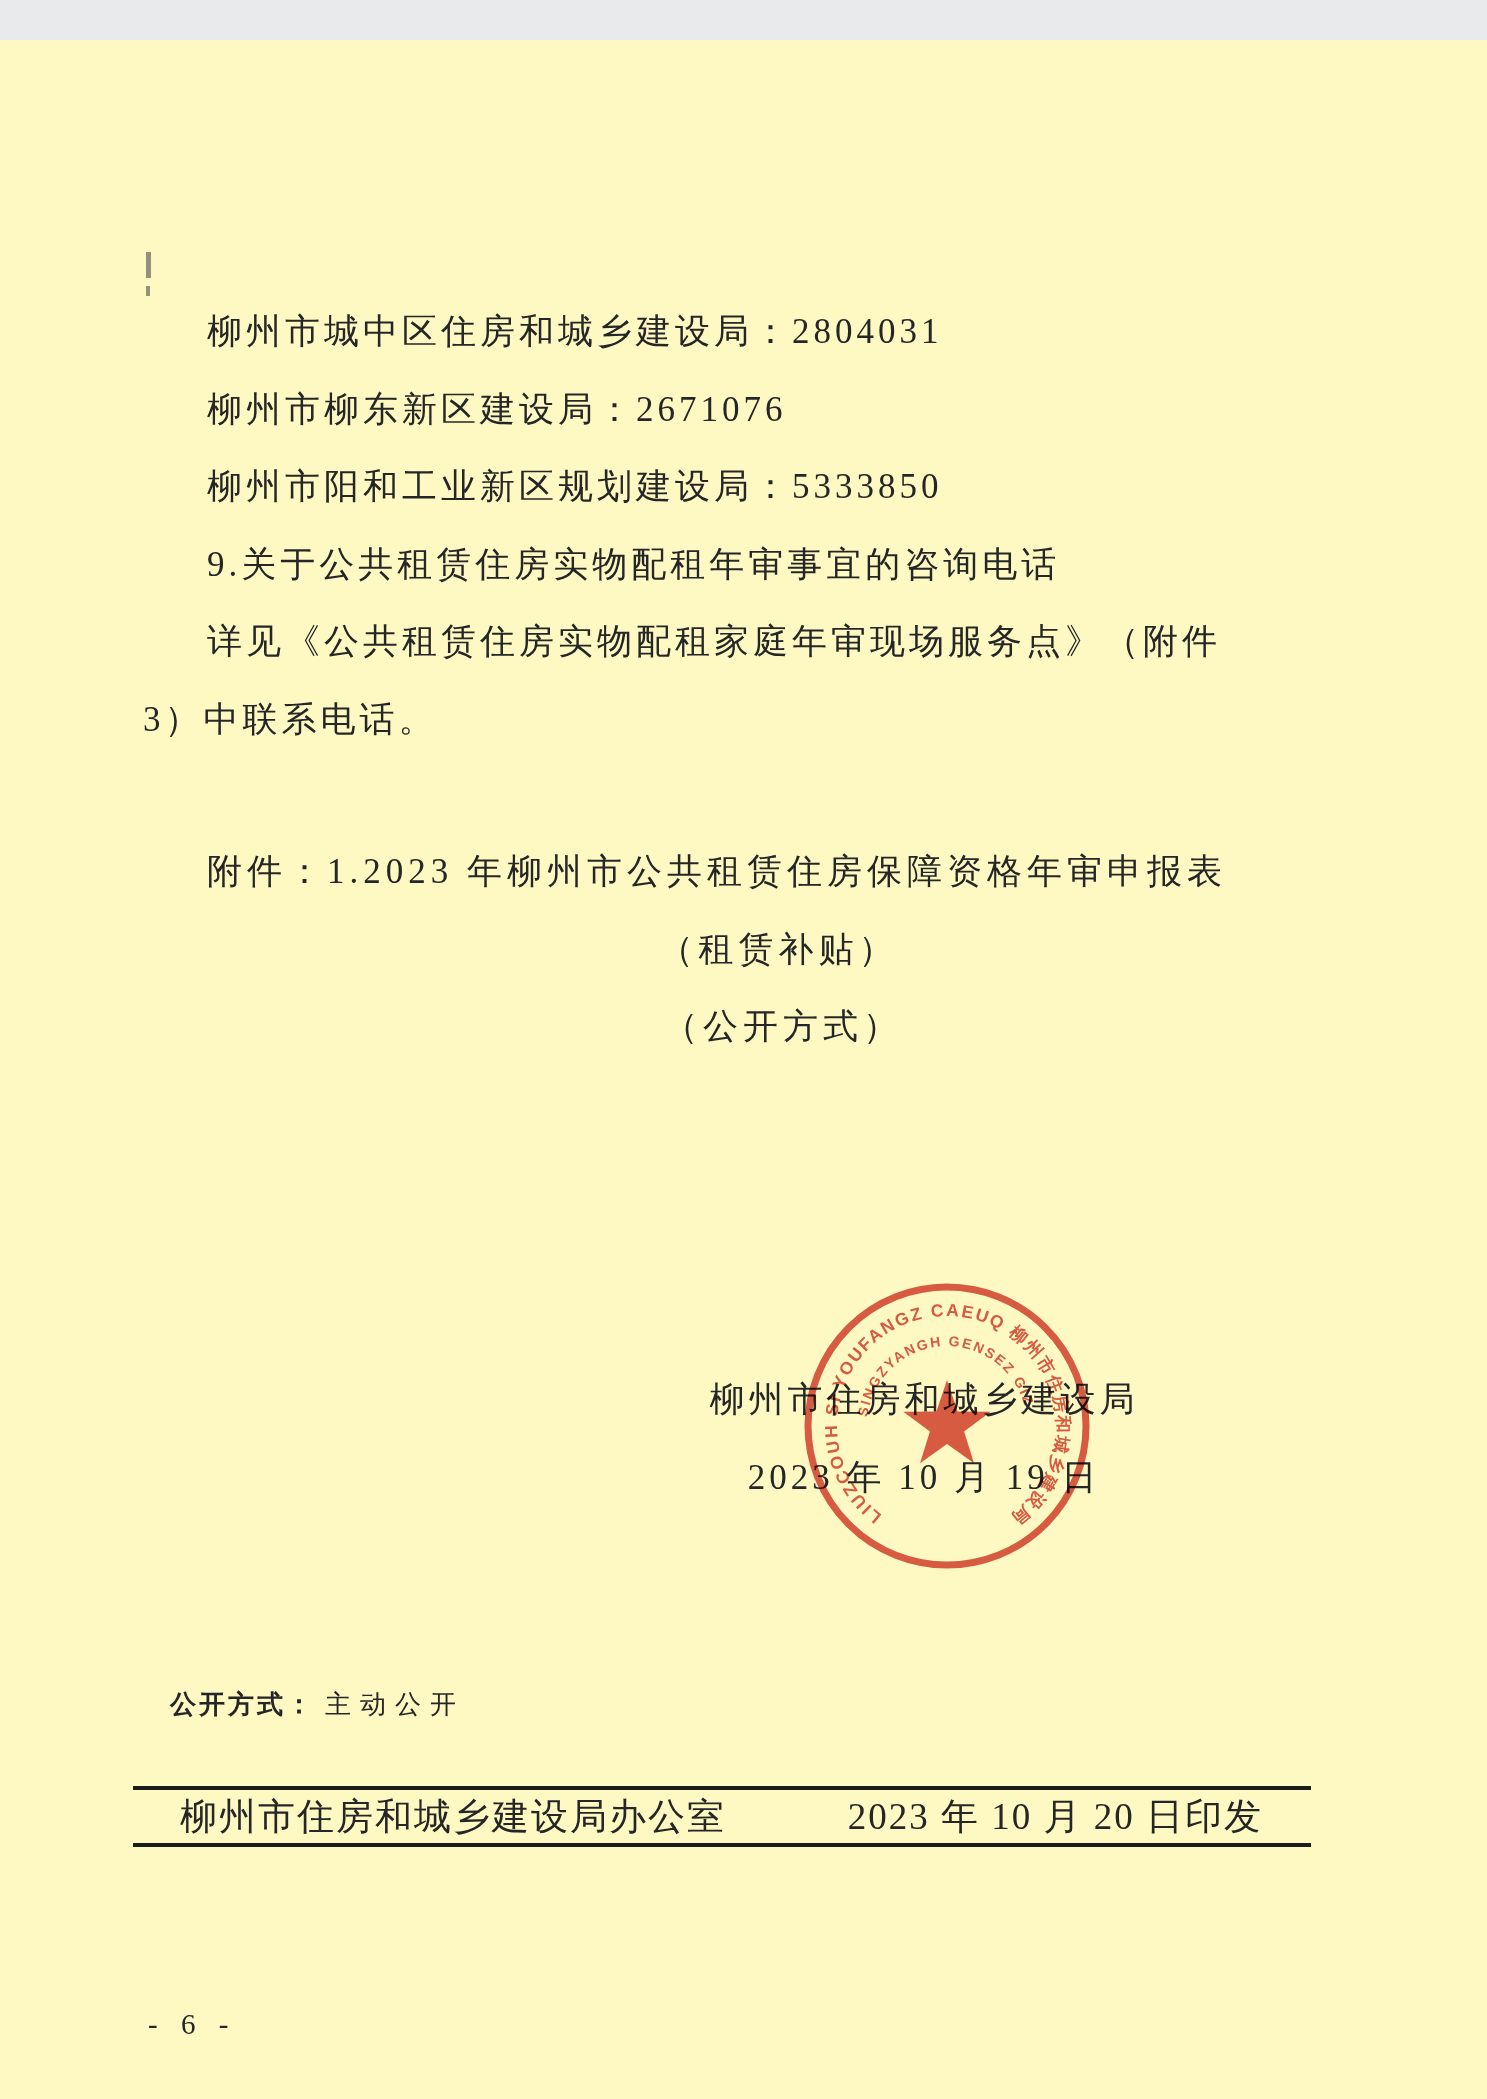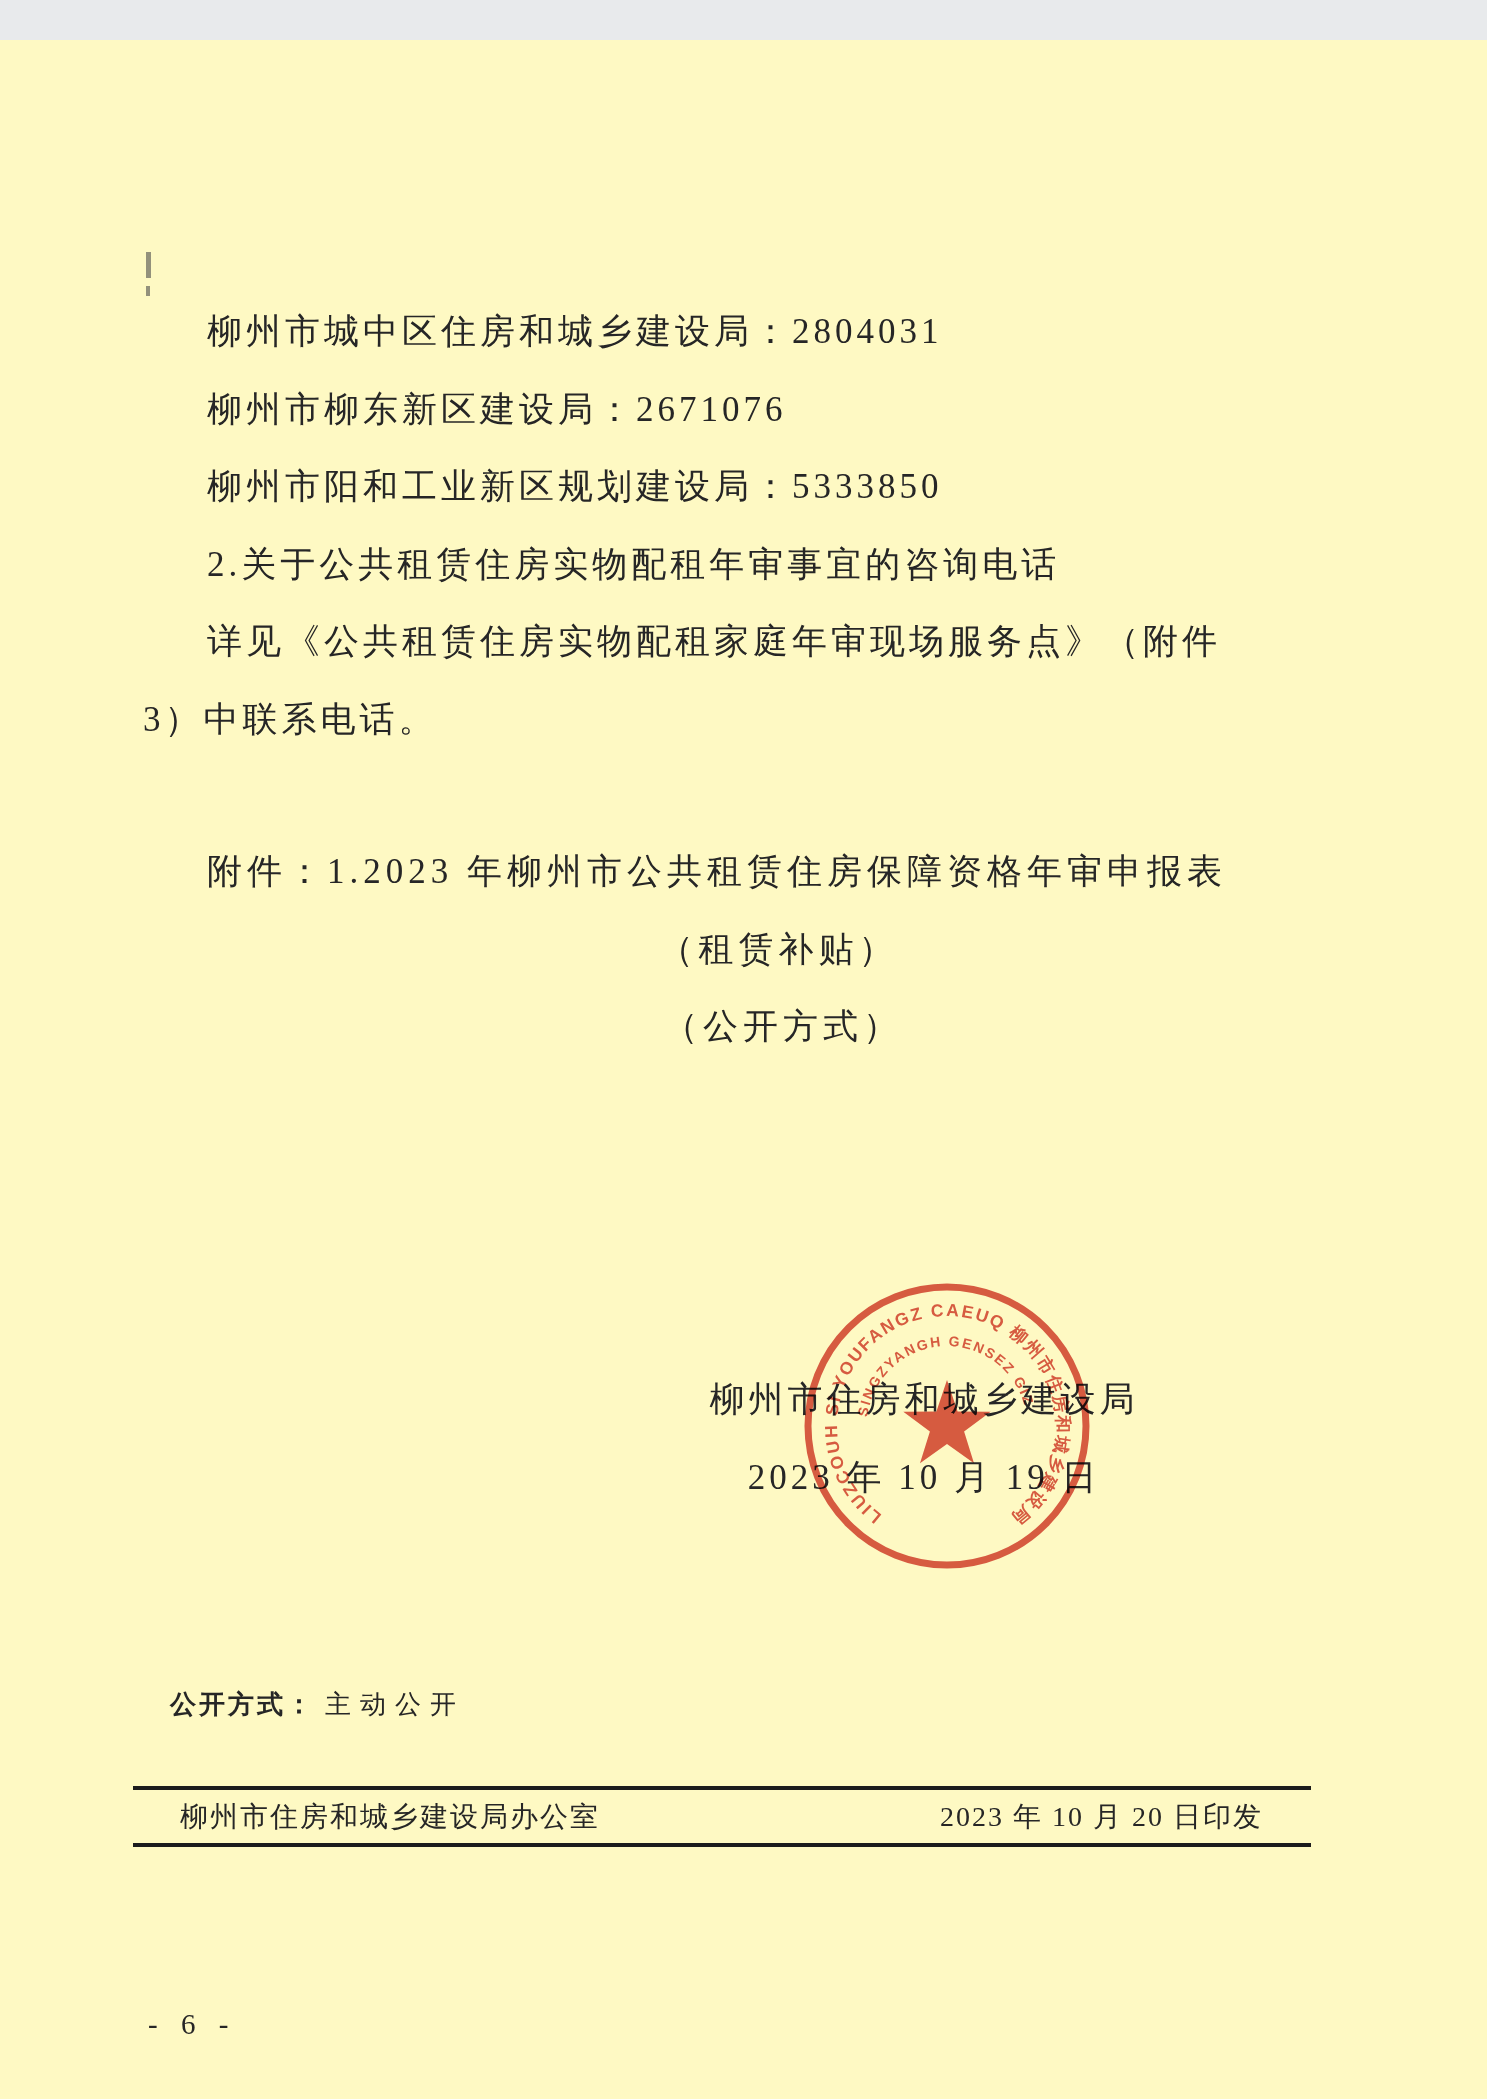--- a/index.html
+++ b/index.html
@@ -28,41 +28,41 @@
   .seal-star{fill:var(--seal-color);}
   .publicity{position:absolute;left:170px;top:1638px;height:54px;line-height:54px;font-size:26px;white-space:nowrap;}
   .publicity .label{font-weight:bold;letter-spacing:3px;}
   .publicity .value{letter-spacing:9px;margin-left:10px;}
   .rule{position:absolute;left:133px;width:1178px;height:4px;background:#1c1c1c;}
   .rule-top{top:1746px;}
   .rule-bottom{top:1803px;}
   .footer-row{
     position:absolute;left:133px;top:1752px;width:1178px;height:50px;
     display:flex;justify-content:space-between;align-items:center;
-    font-size:28px;letter-spacing:2px;
+    font-size:37px;letter-spacing:2px;
     padding:0 48px 0 47px;box-sizing:border-box;white-space:nowrap;
   }
   .page-number{position:absolute;left:148px;top:1968px;font-size:29px;letter-spacing:8px;}
   .speck{position:absolute;background:#3a3d3f;opacity:.55;}
   .speck-1{left:146px;top:212px;width:5px;height:26px;}
   .speck-2{left:146px;top:246px;width:4px;height:10px;}
 </style>
 </head>
 <body>
 
 <div class="doc" style="background: #fef9c3; margin-top: 40px;">
 
   <div class="speck speck-1"></div>
   <div class="speck speck-2"></div>
 
   <div class="body-block">
     <div class="line indent">柳州市城中区住房和城乡建设局：2804031</div>
     <div class="line indent">柳州市柳东新区建设局：2671076</div>
     <div class="line indent">柳州市阳和工业新区规划建设局：5333850</div>
-    <div class="line indent">2.关于公共租赁住房实物配租年审事宜的咨询电话</div>
+    <div class="line indent">9.关于公共租赁住房实物配租年审事宜的咨询电话</div>
     <div class="line indent">详见《公共租赁住房实物配租家庭年审现场服务点》（附件</div>
     <div class="line">3）中联系电话。</div>
   </div>
 
   <div class="att-block">
     <div class="line att-0">附件：1.2023 年柳州市公共租赁住房保障资格年审申报表</div>
     <div class="line att-1">（租赁补贴）</div>
     <div class="line att-3">（公开方式）</div>
   </div>
 

